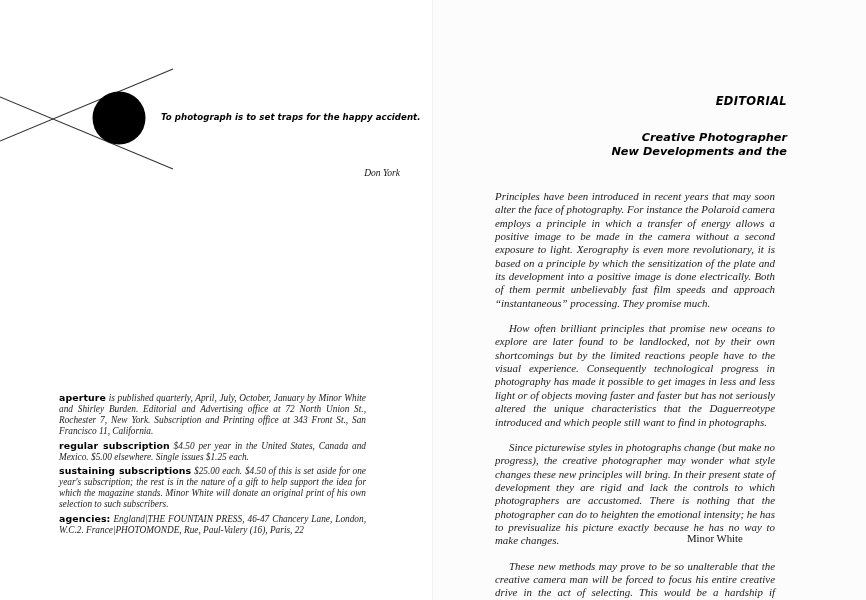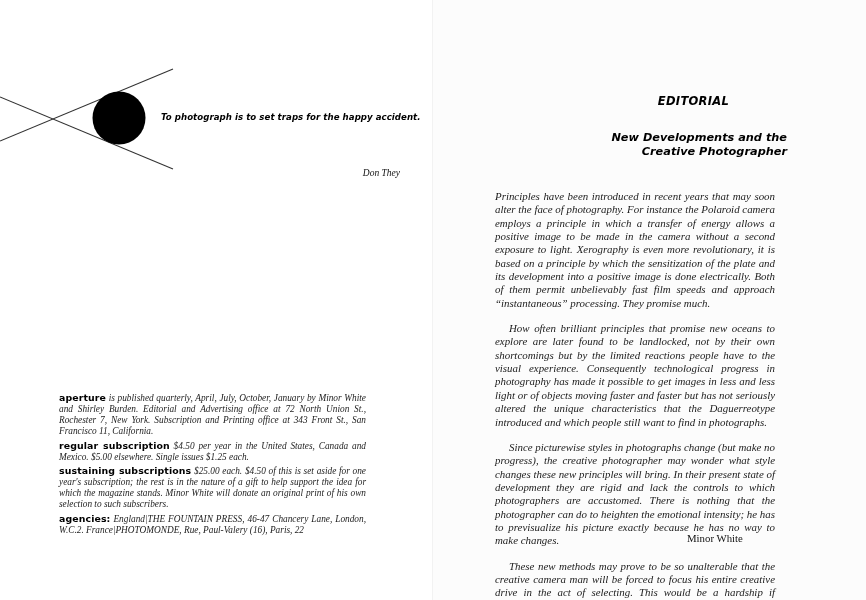--- a/index.html
+++ b/index.html
@@ -31,21 +31,21 @@
       line-height: 10.9px; text-align: justify; color: #222;
     }
     .masthead p { margin: 0 0 4px 0; }
     .masthead .lead {
       font-family: "DejaVu Sans", sans-serif; font-style: italic; font-weight: bold;
       font-size: 9.4px; color: #000; letter-spacing: 0.1px;
     }
     .masthead .lead.upright { font-style: normal; }
 
     .section-label {
-      position: absolute; left: 600px; top: 94px; width: 187px; text-align: center;
+      position: absolute; left: 600px; top: 94px; width: 187px; text-align: right;
       font-family: "DejaVu Sans", sans-serif; font-weight: bold; font-style: italic;
       font-size: 11.5px; letter-spacing: 0.3px; color: #000;
     }
     .article-title {
       position: absolute; left: 560px; top: 131px; width: 227px; text-align: right;
       font-family: "DejaVu Sans", sans-serif; font-weight: bold; font-style: italic;
       font-size: 11.3px; line-height: 13.5px; color: #000;
     }
     .article-body {
       position: absolute; left: 483px; top: 178px; width: 304px;
@@ -67,39 +67,39 @@
 
   <div class="page-left">
 
     <svg class="diagram" viewBox="0 0 180 125" width="180" height="125">
       <line x1="0" y1="43" x2="173" y2="115" stroke="#333" stroke-width="1.1"></line>
       <line x1="0" y1="87" x2="173" y2="15" stroke="#333" stroke-width="1.1"></line>
       <circle cx="119" cy="64" r="26.5" fill="#000"></circle>
     </svg>
 
     <div class="quote">To photograph is to set traps for the happy accident.</div>
-    <div class="quote-author">Don They</div>
+    <div class="quote-author">Don York</div>
 
     <div class="masthead">
       <p><span class="lead upright">aperture</span><span> is published quarterly, April, July, October, January by Minor White and Shirley Burden. Editorial and Advertising office at 72 North Union St., Rochester 7, New York. Subscription and Printing office at 343 Front St., San Francisco 11, California.</span></p>
       <p><span class="lead upright">regular subscription</span><span> $4.50 per year in the United States, Canada and Mexico. $5.00 elsewhere. Single issues $1.25 each.</span></p>
       <p><span class="lead upright">sustaining subscriptions</span><span> $25.00 each. $4.50 of this is set aside for one year's subscription; the rest is in the nature of a gift to help support the idea for which the magazine stands. Minor White will donate an original print of his own selection to such subscribers.</span></p>
       <p><span class="lead upright">agencies:</span><span> England|THE FOUNTAIN PRESS, 46-47 Chancery Lane, London, W.C.2. France|PHOTOMONDE, Rue, Paul-Valery (16), Paris, 22</span></p>
     </div>
   </div>
 
   <div class="gutter"></div>
 
   <div class="page-right"></div>
 
   <div class="section-label">EDITORIAL</div>
 
   <div class="article-title">
+    <div>Creative Photographer</div>
     <div>New Developments and the</div>
-    <div>Creative Photographer</div>
   </div>
 
   <div class="article-body" lang="en">
     <p>Principles have been introduced in recent years that may soon alter the face of photography. For instance the Polaroid camera employs a principle in which a transfer of energy allows a positive image to be made in the camera without a second exposure to light. Xerography is even more revolutionary, it is based on a principle by which the sensitization of the plate and its development into a positive image is done electrically. Both of them permit unbelievably fast film speeds and approach “instantaneous” processing. They promise much.</p>
     <p>How often brilliant principles that promise new oceans to explore are later found to be landlocked, not by their own shortcomings but by the limited reactions people have to the visual experience. Consequently technological progress in photography has made it possible to get images in less and less light or of objects moving faster and faster but has not seriously altered the unique characteristics that the Daguerreotype introduced and which people still want to find in photographs.</p>
     <p>Since picturewise styles in photographs change (but make no progress), the creative photographer may wonder what style changes these new principles will bring. In their present state of development they are rigid and lack the controls to which photographers are accustomed. There is nothing that the photographer can do to heighten the emotional intensity; he has to previsualize his picture exactly because he has no way to make changes.</p>
     <p>These new methods may prove to be so unalterable that the creative camera man will be forced to focus his entire creative drive in the act of selecting. This would be a hardship if selection of the exact camera position and choice of the exact instant had not always been the very heart of the photographic medium. Photographers have been constantly admonished to see or previsualize their pictures exactly rather than hazily on the assumption they can be rescued in the dark room. These new principles, if their lack of controls persist, will force him out of sloppy seeing habits, make him penetrate. Then, for all their rigidity, they will advance the making of pictures.</p>
   </div>
 
   <div class="signature">Minor White</div>

